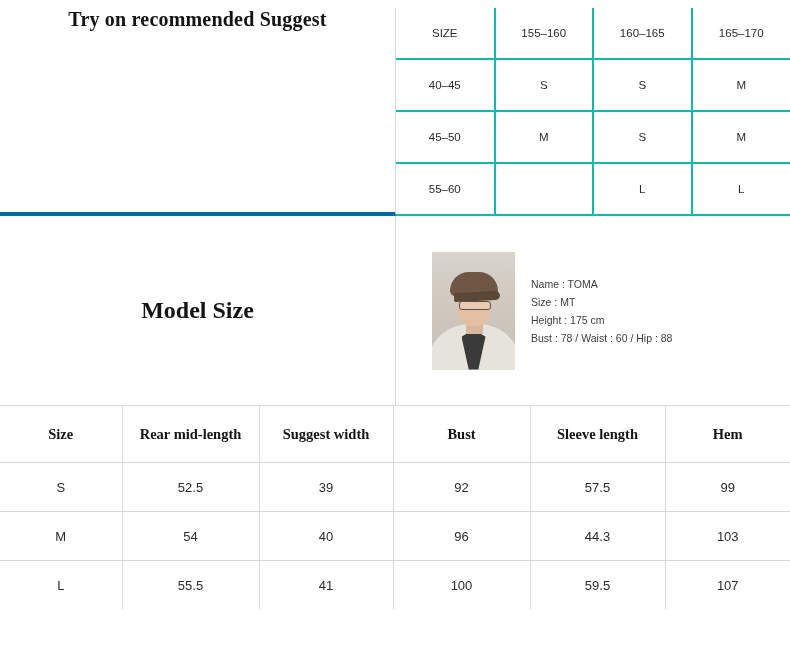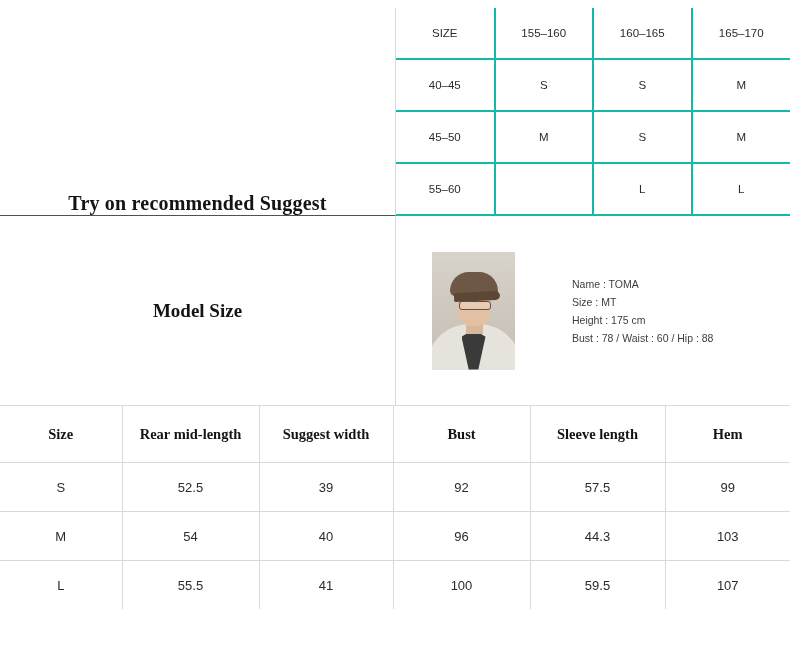--- a/index.html
+++ b/index.html
@@ -27,24 +27,24 @@
     left: 0;
     top: 8px;
     width: 790px;
     height: 208px;
     display: flex;
   }
   .suggest-left {
     width: 396px;
     height: 100%;
     display: flex;
-    align-items: flex-end;
+    align-items: flex-start;
     justify-content: center;
     border-right: 1px solid #d9d9d9;
-    border-bottom: 1px solid #0369a1;
+    border-bottom: 4px solid #0369a1;
     box-sizing: border-box;
   }
   .suggest-title {
     font-family: "Liberation Serif", serif;
     font-size: 20px;
     font-weight: bold;
     color: #141414;
     letter-spacing: .2px;
   }
   .suggest-right {
@@ -93,21 +93,21 @@
   }
   .model-left {
     width: 396px;
     display: flex;
     align-items: center;
     justify-content: center;
     border-right: 1px solid #d9d9d9;
     box-sizing: border-box;
   }
   .model-title {
-    font-size: 19px;
+    font-size: 24px;
     font-weight: bold;
     color: #141414;
   }
   .model-right {
     flex: 1;
     display: flex;
     align-items: center;
     padding-left: 36px;
     box-sizing: border-box;
   }
@@ -175,21 +175,21 @@
   .ph-glass {
     position: absolute;
     left: 50%; top: 49px;
     width: 30px; height: 7px;
     margin-left: -15px;
     border: 1px solid #5d5147;
     border-radius: 3px;
     background: rgba(255,255,255,.18);
   }
   .model-info {
-    margin-left: 57px;
+    margin-left: 16px;
     font-family: "Liberation Sans", sans-serif;
     font-size: 10.5px;
     line-height: 18px;
     color: #3d3d3d;
   }
 
   
   .measure-section {
     position: absolute;
     left: 0;

